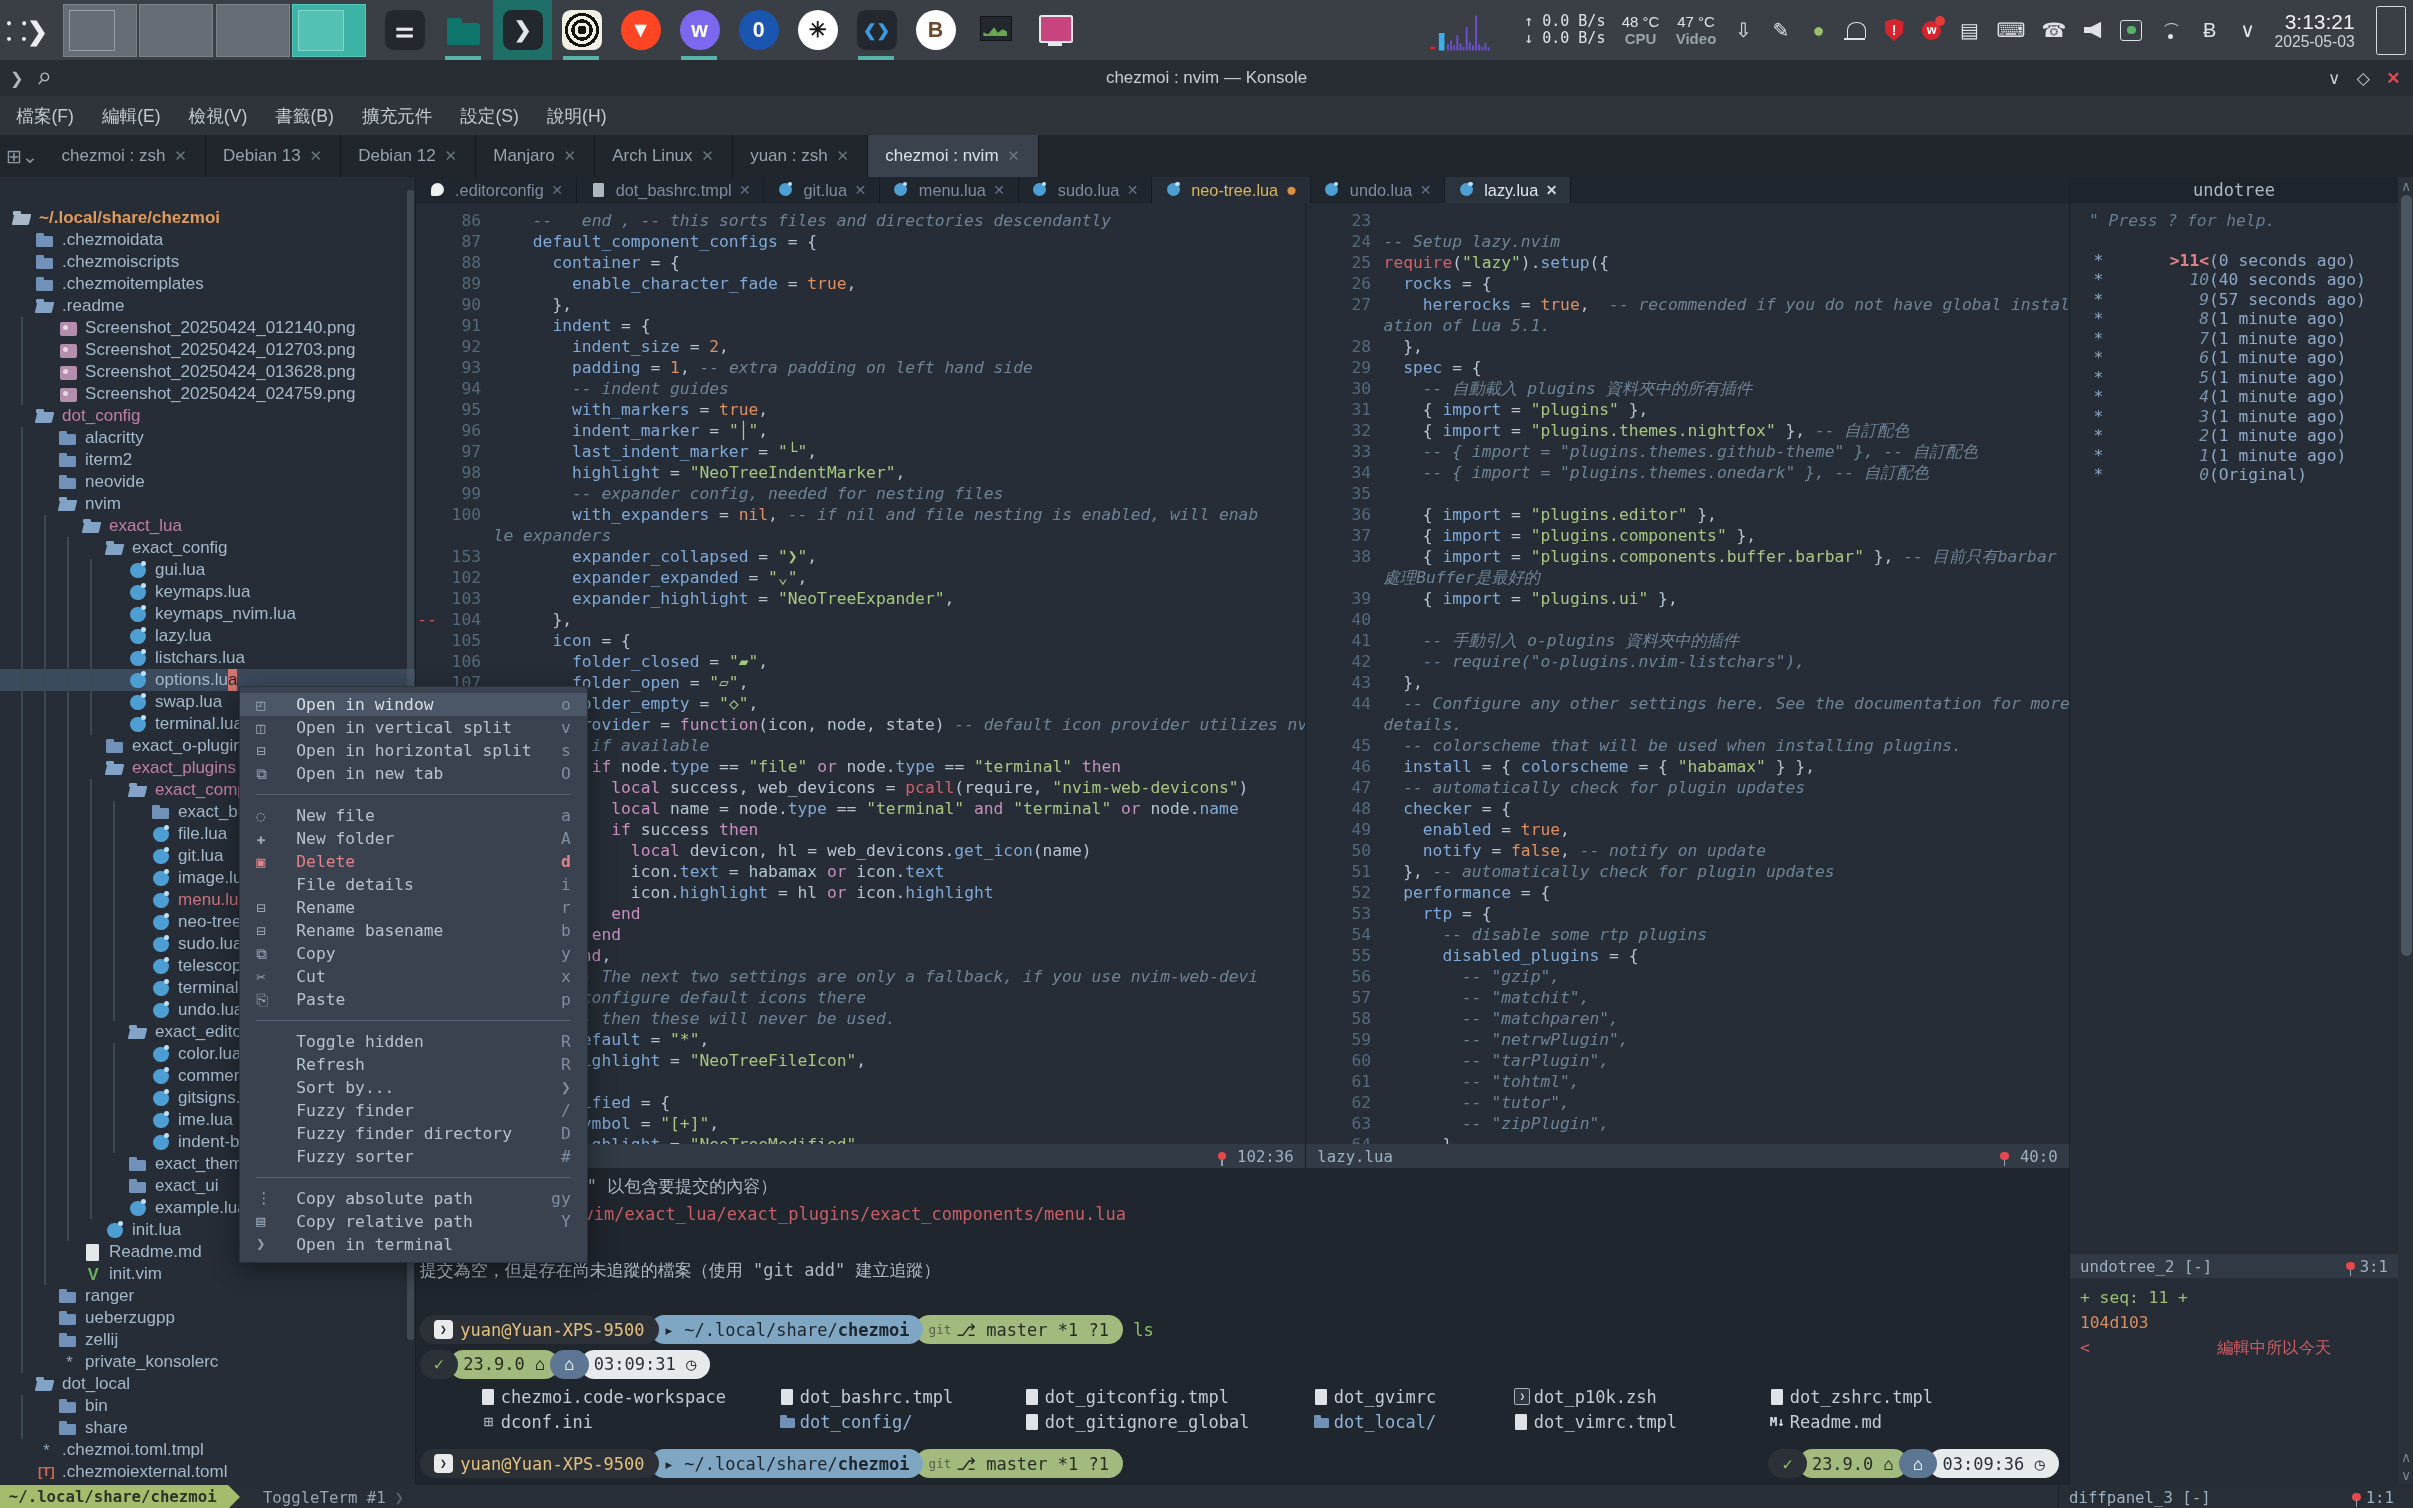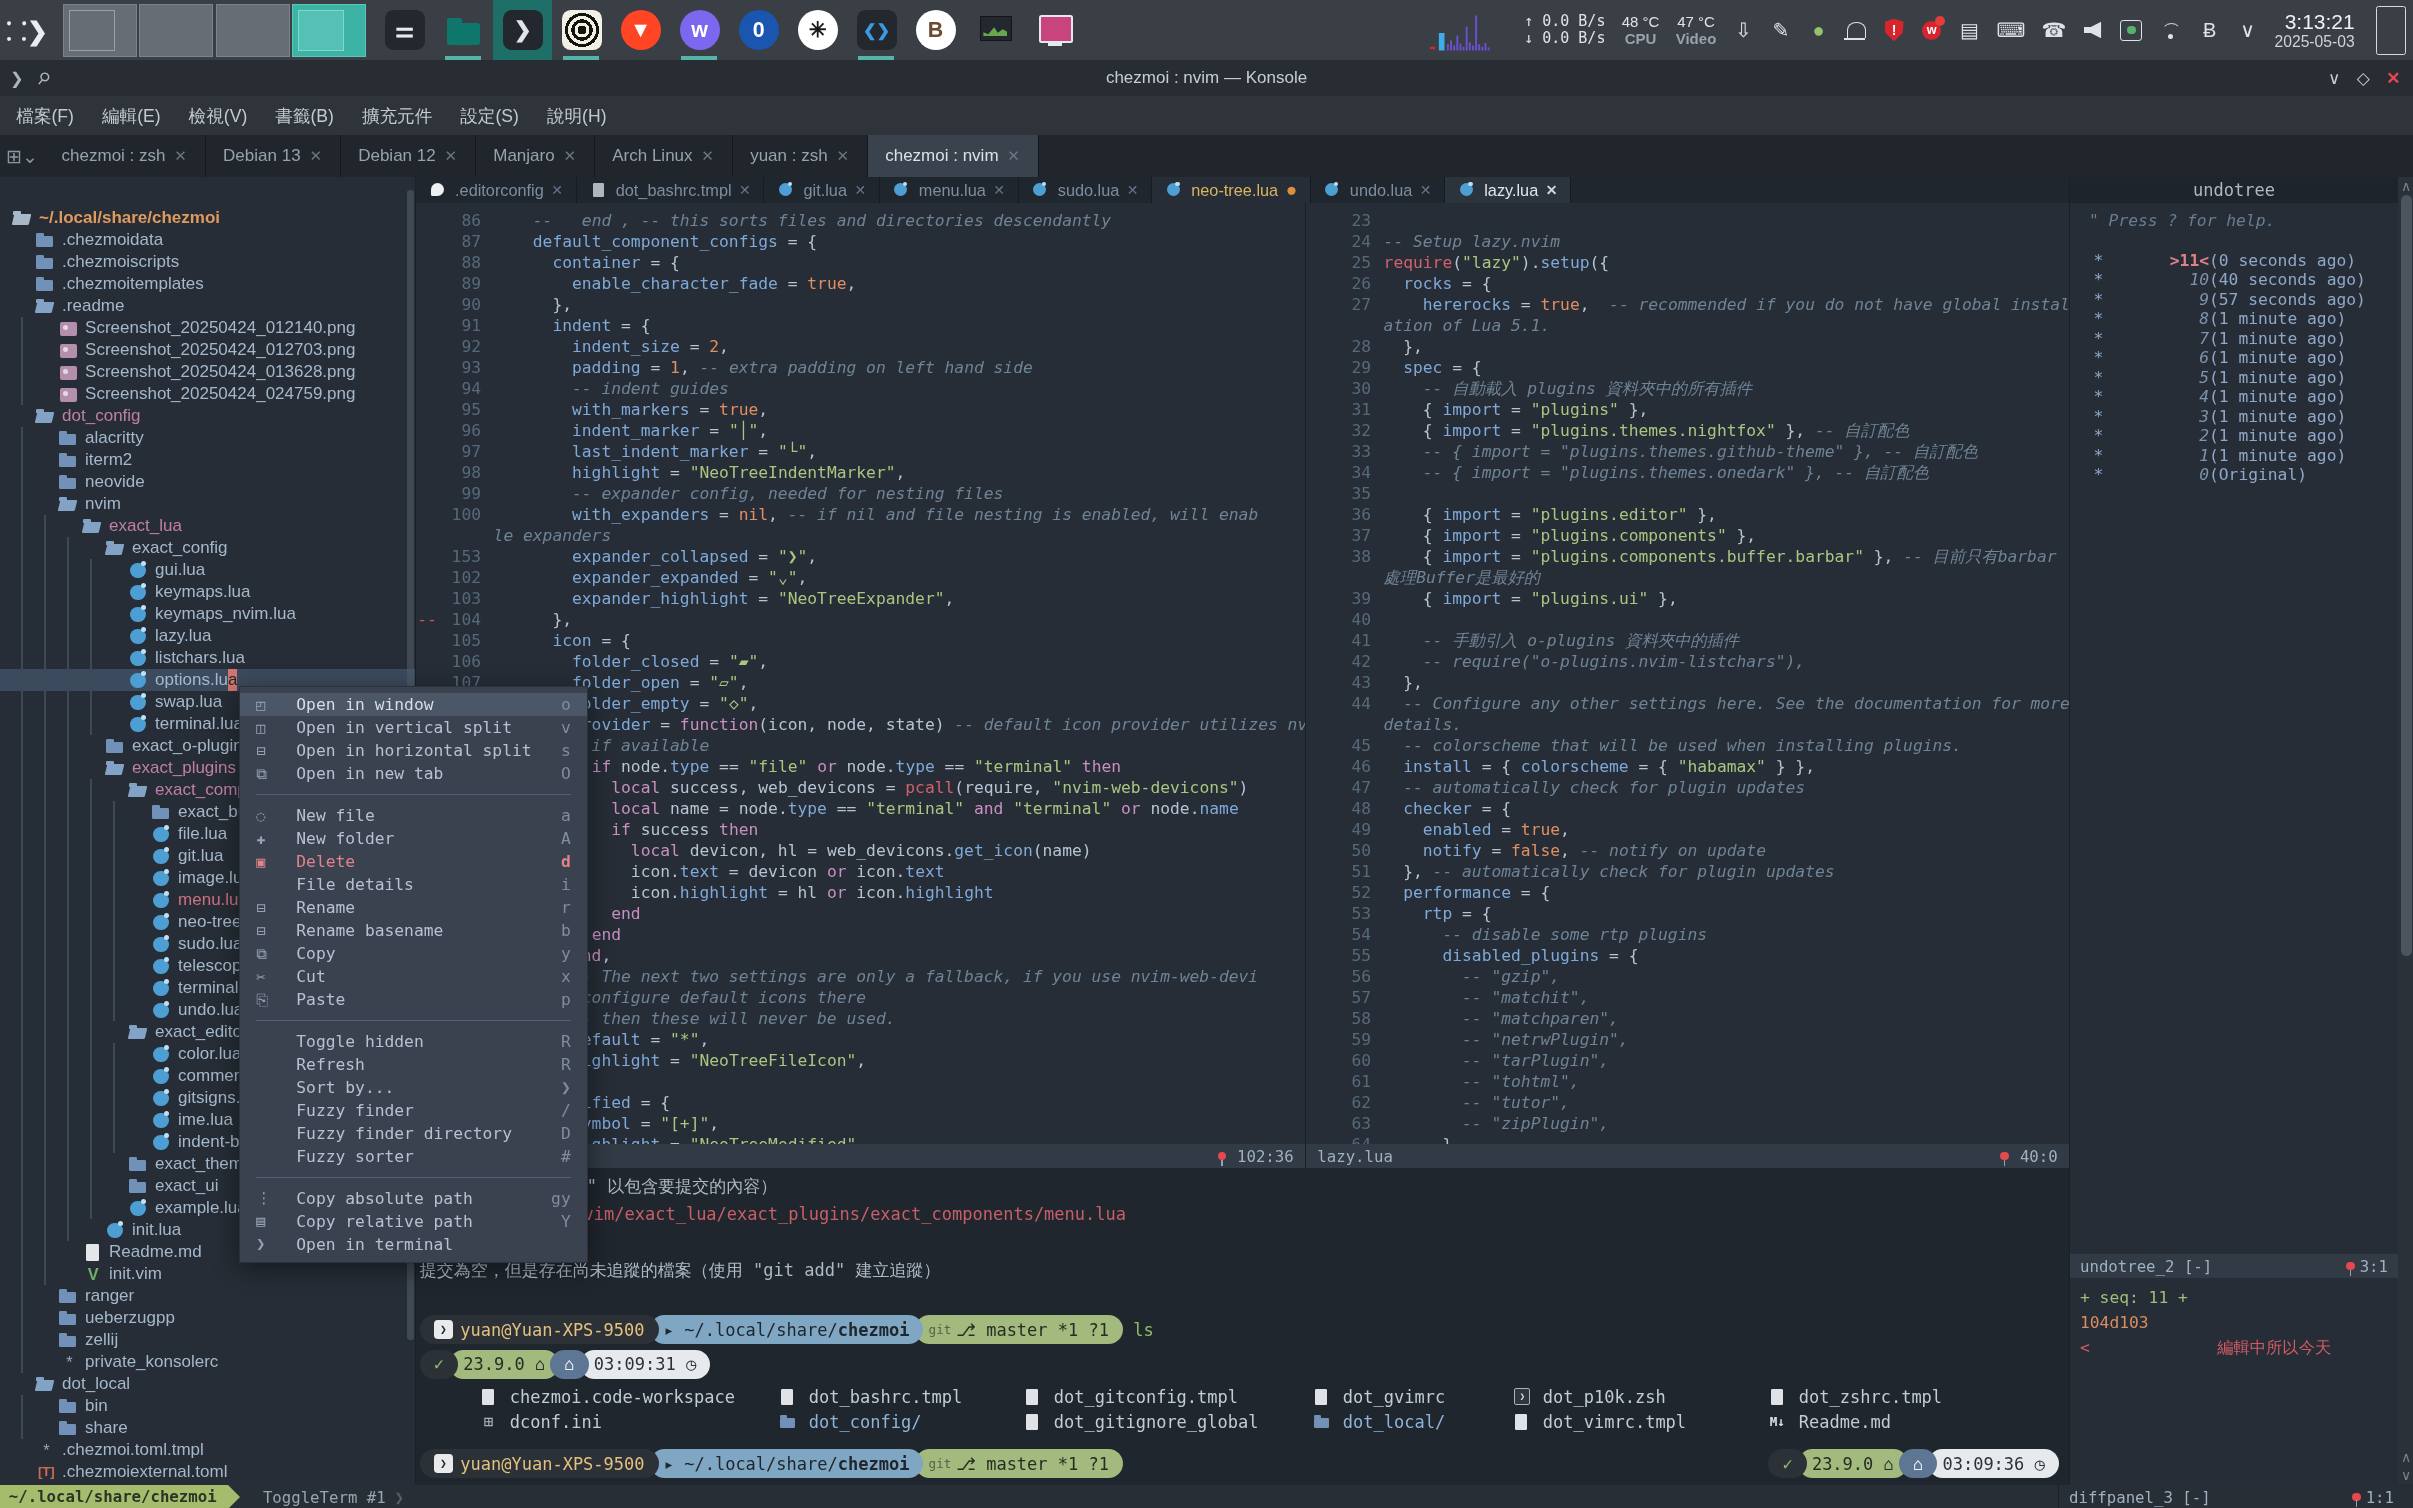--- a/index.html
+++ b/index.html
@@ -155,21 +155,21 @@
   .pseg.dark{background:#2c3138;color:#e3c17f;gap:7.5px;z-index:3;}
   .pseg.dark .tic{width:19px;height:19px;background:#e8eaec;border-radius:3.8px;color:#20262d;font-size:11.3px;font-weight:bold;
                   display:flex;align-items:center;justify-content:center;}
   .pseg.blue{background:#7fa7c4;color:#20262d;z-index:2;}
   .pseg.green{background:#a3ba7e;color:#262d23;z-index:1;}
   .pseg.slate{background:#5d7693;color:#eef1f3;z-index:1;}
   .pseg.white{background:#e7eaec;color:#2c3138;z-index:0;}
   .pcmd{color:#8fbf6c;margin-left:19px;}
   .fgrid{display:grid;grid-template-columns:299px 245px 289px 200px 256px auto;row-gap:7.5px;
          padding:5px 0 5px 59px;font-size:17px;color:#c2ccd5;}
-  .fitem{display:flex;align-items:center;gap:12px;white-space:nowrap;}
+  .fitem{display:flex;align-items:center;gap:3px;white-space:nowrap;}
   .fico{position:relative;width:19px;height:20px;flex:none;}
   .fico.doc::before{content:"";position:absolute;left:3.1px;top:1.9px;width:12px;height:16.3px;background:#dfe3e7;border-radius:1.3px;}
   .fico.dir::before{content:"";position:absolute;left:1.9px;top:5.7px;width:15px;height:10.7px;background:#7191b8;border-radius:1.3px;}
   .fico.dir::after{content:"";position:absolute;left:1.9px;top:3.1px;width:7px;height:3.1px;background:#7191b8;border-radius:1.3px 1.3px 0 0;}
   .fico.term::before{content:"❯";position:absolute;left:2.5px;top:1.3px;width:14px;height:15px;background:#30363d;border:1.3px solid #aab3bc;
                      border-radius:1.9px;color:#dfe3e7;font-size:8.8px;text-align:center;line-height:15px;}
   .fico.md{color:#dfe3e7;font-weight:bold;font-size:12.6px;line-height:20px;text-align:center;}
   .fico.win{color:#aab3bc;font-size:16.3px;line-height:20px;text-align:center;}
   .fitem.dirname{color:#8fb4d9;}
 
@@ -815,21 +815,21 @@
               <div class="cl"><span class="gut"><span>106</span></span><span><span class="tk-p">        </span><span class="tk-b">folder_closed</span><span class="tk-p"> = </span><span class="tk-s">"▰"</span><span class="tk-p">,</span></span></div>
               <div class="cl"><span class="gut"><span>107</span></span><span><span class="tk-p">        </span><span class="tk-b">folder_open</span><span class="tk-p"> = </span><span class="tk-s">"▱"</span><span class="tk-p">,</span></span></div>
               <div class="cl"><span class="gut"><span>108</span></span><span><span class="tk-p">        </span><span class="tk-b">folder_empty</span><span class="tk-p"> = </span><span class="tk-s">"◇"</span><span class="tk-p">,</span></span></div>
               <div class="cl"><span class="gut"><span>109</span></span><span><span class="tk-p">        </span><span class="tk-b">provider</span><span class="tk-p"> = </span><span class="tk-k">function</span><span class="tk-p">(icon, node, state) </span><span class="tk-c">-- default icon provider utilizes nvim-web</span></span></div>
               <div class="cl"><span class="gut"><span></span></span><span><span class="tk-c">-devicons if available</span></span></div>
               <div class="cl"><span class="gut"><span>110</span></span><span><span class="tk-p">          </span><span class="tk-k">if</span><span class="tk-p"> node.</span><span class="tk-b">type</span><span class="tk-p"> == </span><span class="tk-s">"file"</span><span class="tk-p"> </span><span class="tk-k">or</span><span class="tk-p"> node.</span><span class="tk-b">type</span><span class="tk-p"> == </span><span class="tk-s">"terminal"</span><span class="tk-p"> </span><span class="tk-k">then</span></span></div>
               <div class="cl"><span class="gut"><span>111</span></span><span><span class="tk-p">            </span><span class="tk-k">local</span><span class="tk-p"> success, web_devicons = </span><span class="tk-f">pcall</span><span class="tk-p">(require, </span><span class="tk-s">"nvim-web-devicons"</span><span class="tk-p">)</span></span></div>
               <div class="cl"><span class="gut"><span>112</span></span><span><span class="tk-p">            </span><span class="tk-k">local</span><span class="tk-p"> name = node.</span><span class="tk-b">type</span><span class="tk-p"> == </span><span class="tk-s">"terminal"</span><span class="tk-p"> </span><span class="tk-k">and</span><span class="tk-p"> </span><span class="tk-s">"terminal"</span><span class="tk-p"> </span><span class="tk-k">or</span><span class="tk-p"> node.</span><span class="tk-b">name</span></span></div>
               <div class="cl"><span class="gut"><span>113</span></span><span><span class="tk-p">            </span><span class="tk-k">if</span><span class="tk-p"> success </span><span class="tk-k">then</span></span></div>
               <div class="cl"><span class="gut"><span>114</span></span><span><span class="tk-p">              </span><span class="tk-k">local</span><span class="tk-p"> devicon, hl = web_devicons.</span><span class="tk-b">get_icon</span><span class="tk-p">(name)</span></span></div>
-              <div class="cl"><span class="gut"><span>115</span></span><span><span class="tk-p">              icon.</span><span class="tk-b">text</span><span class="tk-p"> = devicon </span><span class="tk-k">or</span><span class="tk-p"> icon.</span><span class="tk-b">text</span></span></div>
+              <div class="cl"><span class="gut"><span>115</span></span><span><span class="tk-p">              icon.</span><span class="tk-b">text</span><span class="tk-p"> = habamax </span><span class="tk-k">or</span><span class="tk-p"> icon.</span><span class="tk-b">text</span></span></div>
               <div class="cl"><span class="gut"><span>116</span></span><span><span class="tk-p">              icon.</span><span class="tk-b">highlight</span><span class="tk-p"> = hl </span><span class="tk-k">or</span><span class="tk-p"> icon.</span><span class="tk-b">highlight</span></span></div>
               <div class="cl"><span class="gut"><span>117</span></span><span><span class="tk-p">            </span><span class="tk-k">end</span></span></div>
               <div class="cl"><span class="gut"><span>118</span></span><span><span class="tk-p">          </span><span class="tk-k">end</span></span></div>
               <div class="cl"><span class="gut"><span>119</span></span><span><span class="tk-p">        </span><span class="tk-k">end</span><span class="tk-p">,</span></span></div>
               <div class="cl"><span class="gut"><span>120</span></span><span><span class="tk-p">        </span><span class="tk-c">-- The next two settings are only a fallback, if you use nvim-web-devi</span></span></div>
               <div class="cl"><span class="gut"><span></span></span><span><span class="tk-c">cons and configure default icons there</span></span></div>
               <div class="cl"><span class="gut"><span>121</span></span><span><span class="tk-p">        </span><span class="tk-c">-- then these will never be used.</span></span></div>
               <div class="cl"><span class="gut"><span>122</span></span><span><span class="tk-p">        </span><span class="tk-b">default</span><span class="tk-p"> = </span><span class="tk-s">"*"</span><span class="tk-p">,</span></span></div>
               <div class="cl"><span class="gut"><span>123</span></span><span><span class="tk-p">        </span><span class="tk-b">highlight</span><span class="tk-p"> = </span><span class="tk-s">"NeoTreeFileIcon"</span><span class="tk-p">,</span></span></div>
               <div class="cl"><span class="gut"><span>124</span></span><span><span class="tk-p">      },</span></span></div>

